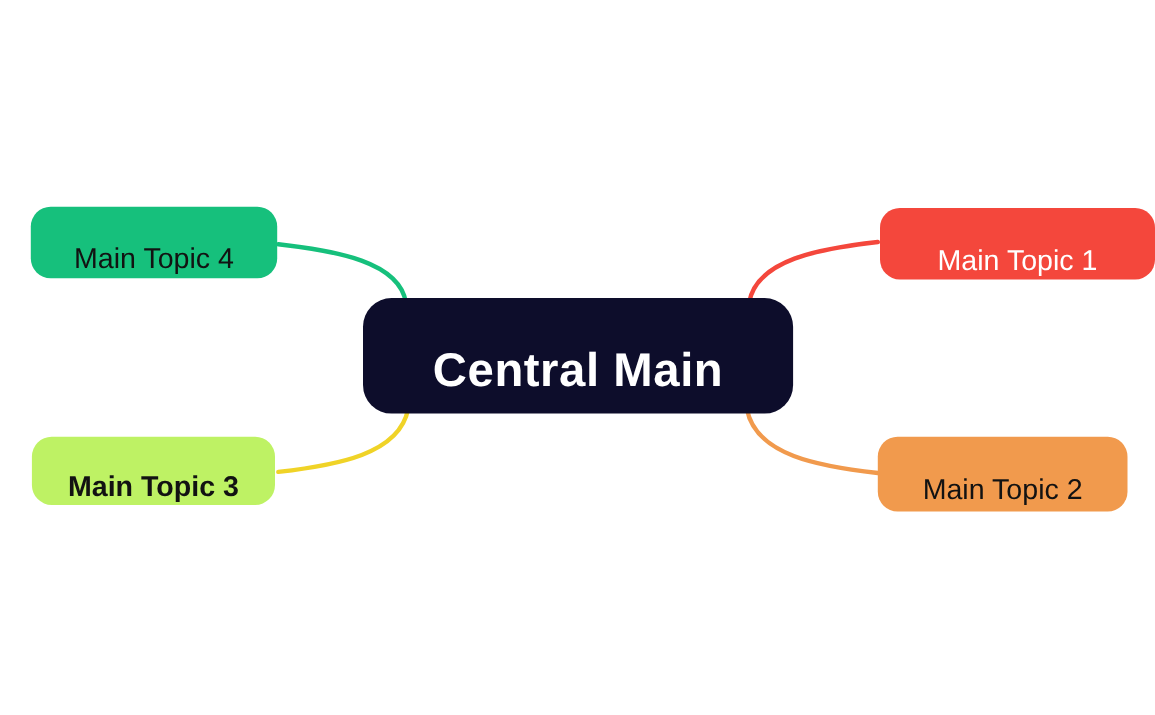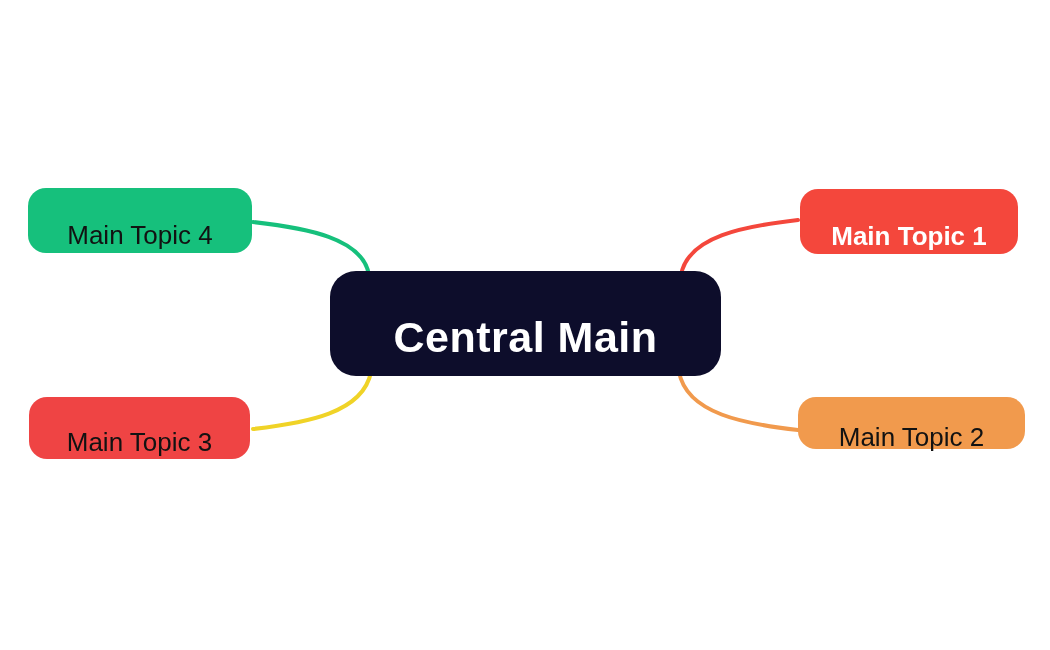--- a/index.html
+++ b/index.html
@@ -47,22 +47,22 @@
     border-radius: 26px;
     font-size: 43px;
     font-weight: 600;
     letter-spacing: 0.5px;
   }
   .topic {
     border-radius: 18px;
     font-size: 26px;
     font-weight: 400;
   }
-  .topic-1 { left: 800px; top: 189px; width: 218px; height: 65px; font-weight: bold; }
-  .topic-2 { left: 798px; top: 397px; width: 227px; height: 52px; }
+  .topic-1 { left: 800px; top: 189px; width: 250px; height: 65px; }
+  .topic-2 { left: 798px; top: 397px; width: 227px; height: 68px; }
   .topic-3 { left: 29px;  top: 397px; width: 221px; height: 62px; }
   .topic-4 { left: 28px;  top: 188px; width: 224px; height: 65px; }
 </style>
 </head>
 <body>
 
 <div class="canvas">
 
   <svg class="connectors" width="1050" height="650" viewBox="0 0 1050 650" aria-hidden="true">
     <path class="connector" d="M 798 220 C 745 226, 688 236, 681 275" stroke="#F4473C"></path>
@@ -76,21 +76,21 @@
   </div>
 
   <div class="node topic topic-1" style="background-color: rgb(244, 71, 60); color: rgb(255, 255, 255);">
     <span class="label">Main Topic 1</span>
   </div>
 
   <div class="node topic topic-2" style="background-color: rgb(241, 154, 77); color: rgb(18, 18, 18);">
     <span class="label">Main Topic 2</span>
   </div>
 
-  <div class="node topic topic-3" style="background-color: #ef4444; color: rgb(18, 18, 18);">
+  <div class="node topic topic-3" style="background-color: #bef264; color: rgb(18, 18, 18); font-weight: bold;">
     <span class="label">Main Topic 3</span>
   </div>
 
   <div class="node topic topic-4" style="background-color: rgb(22, 192, 124); color: rgb(18, 18, 18);">
     <span class="label">Main Topic 4</span>
   </div>
 
 </div>
 
 </body></html>

